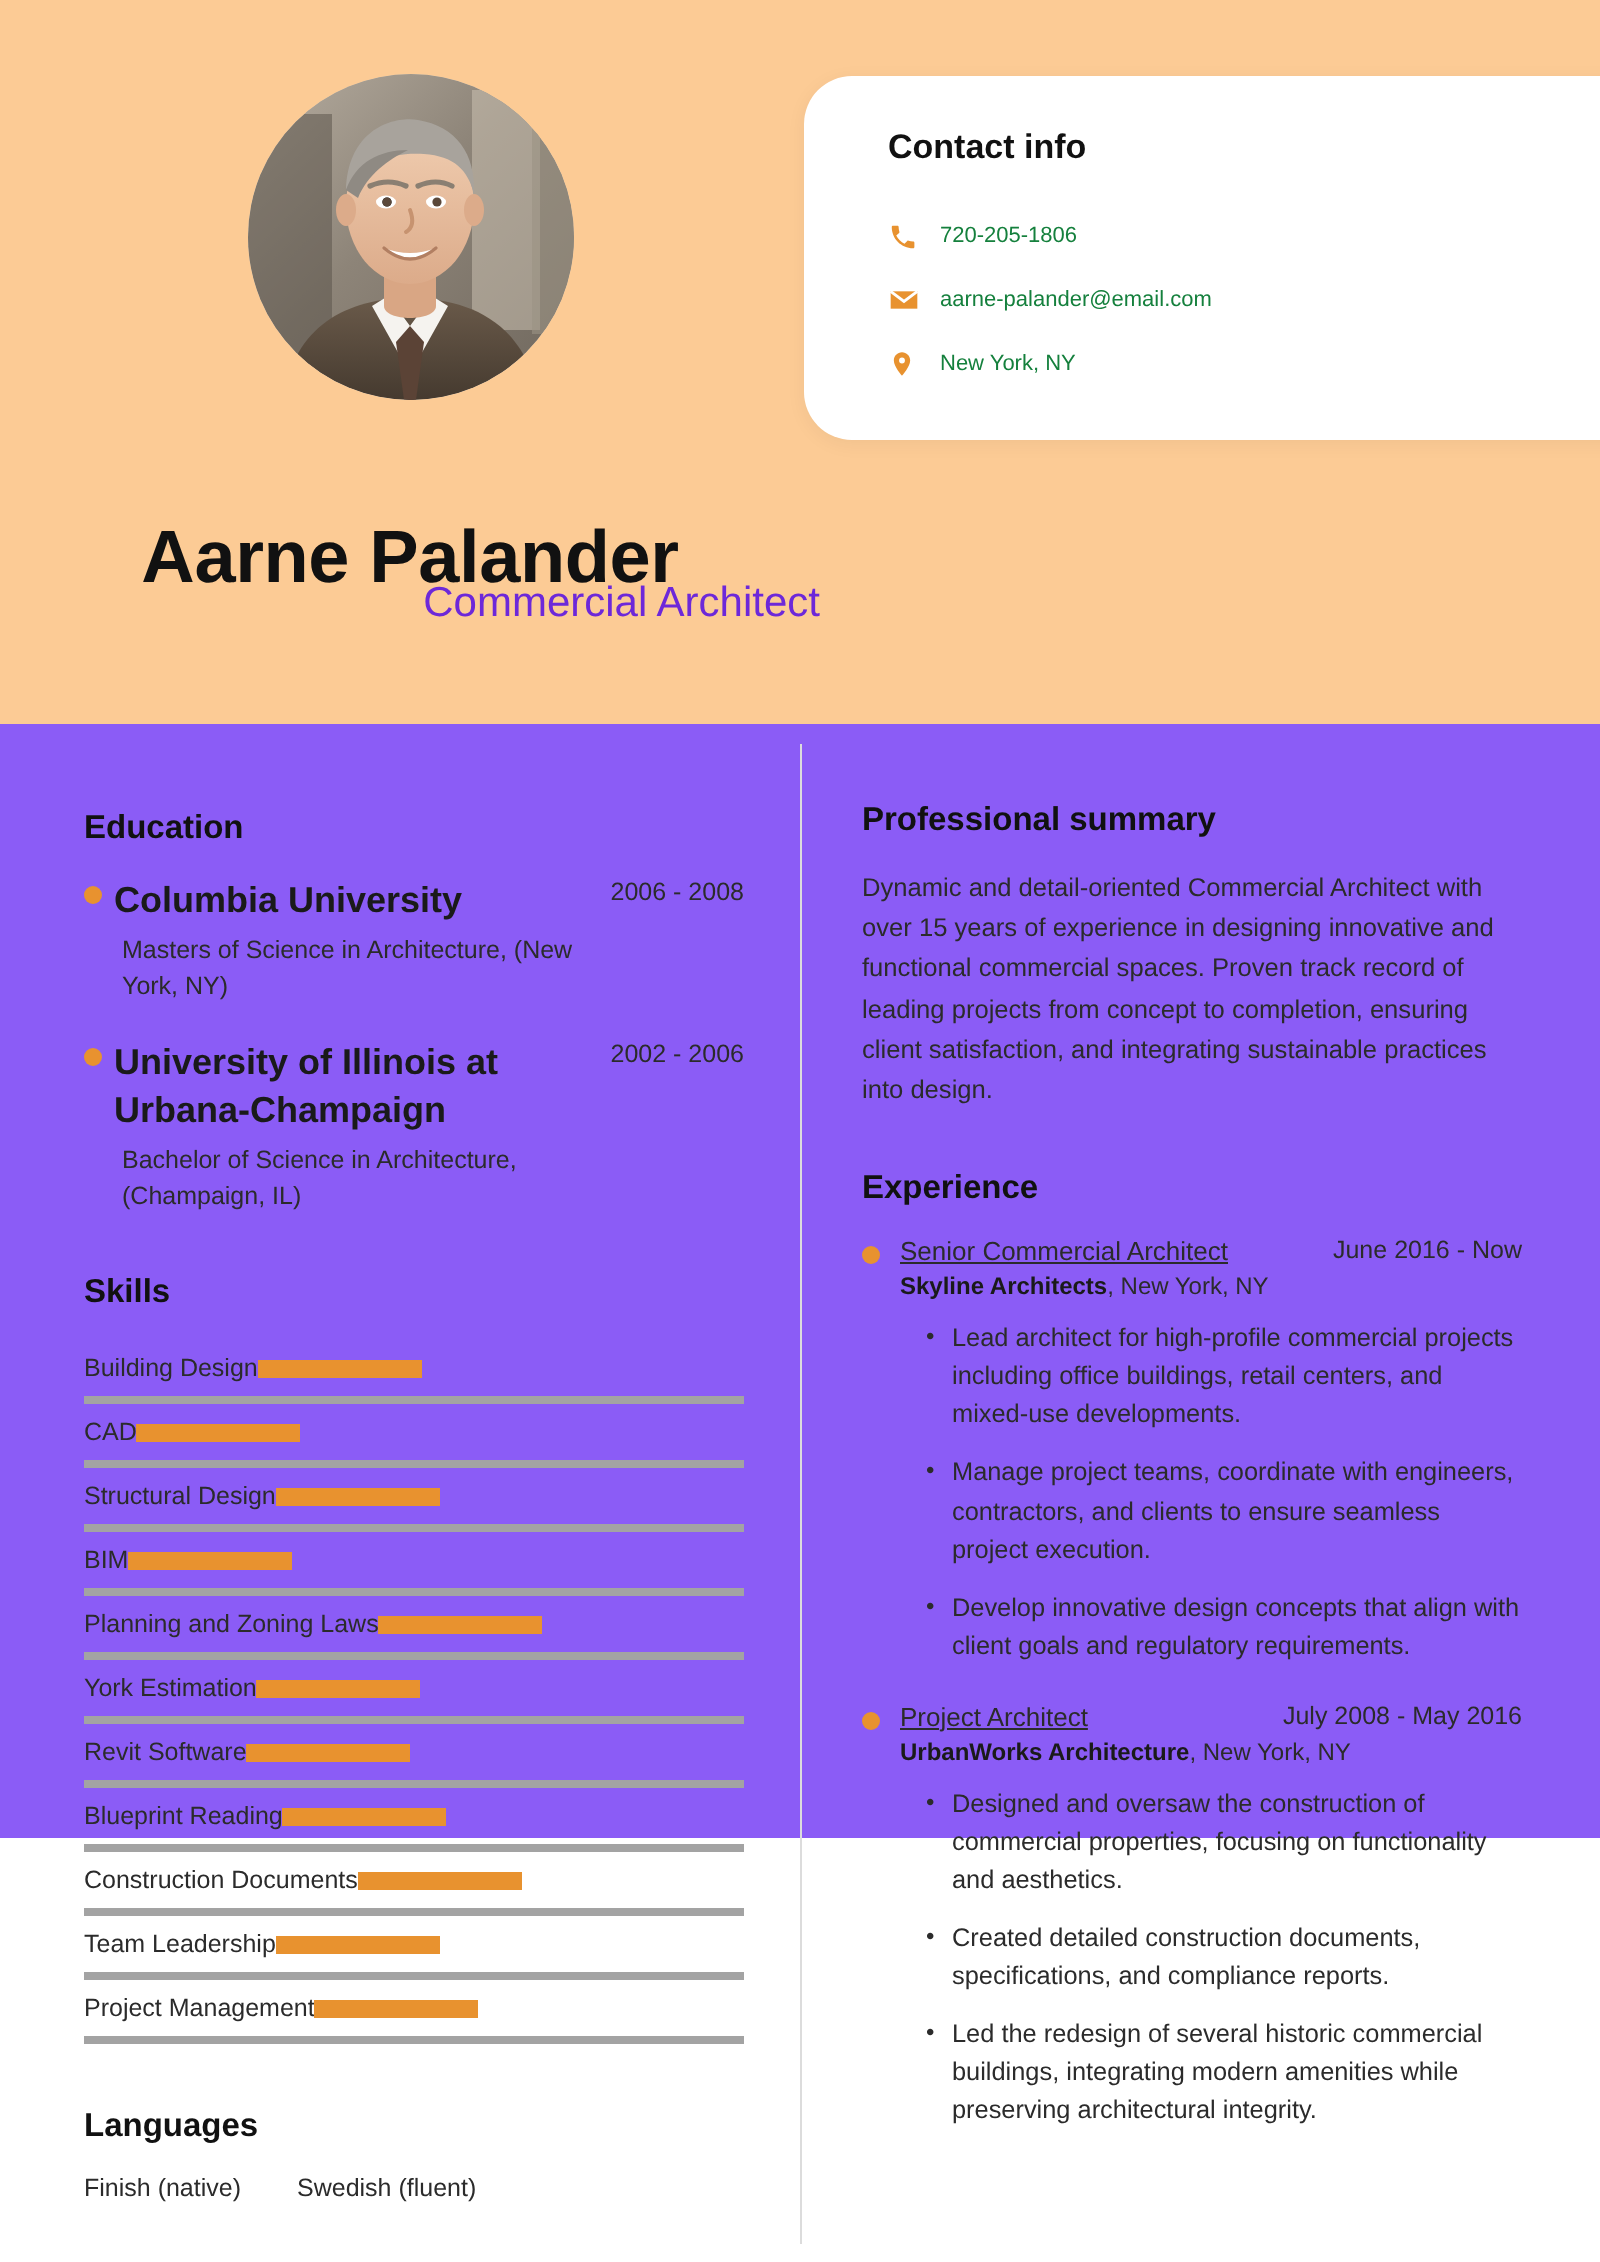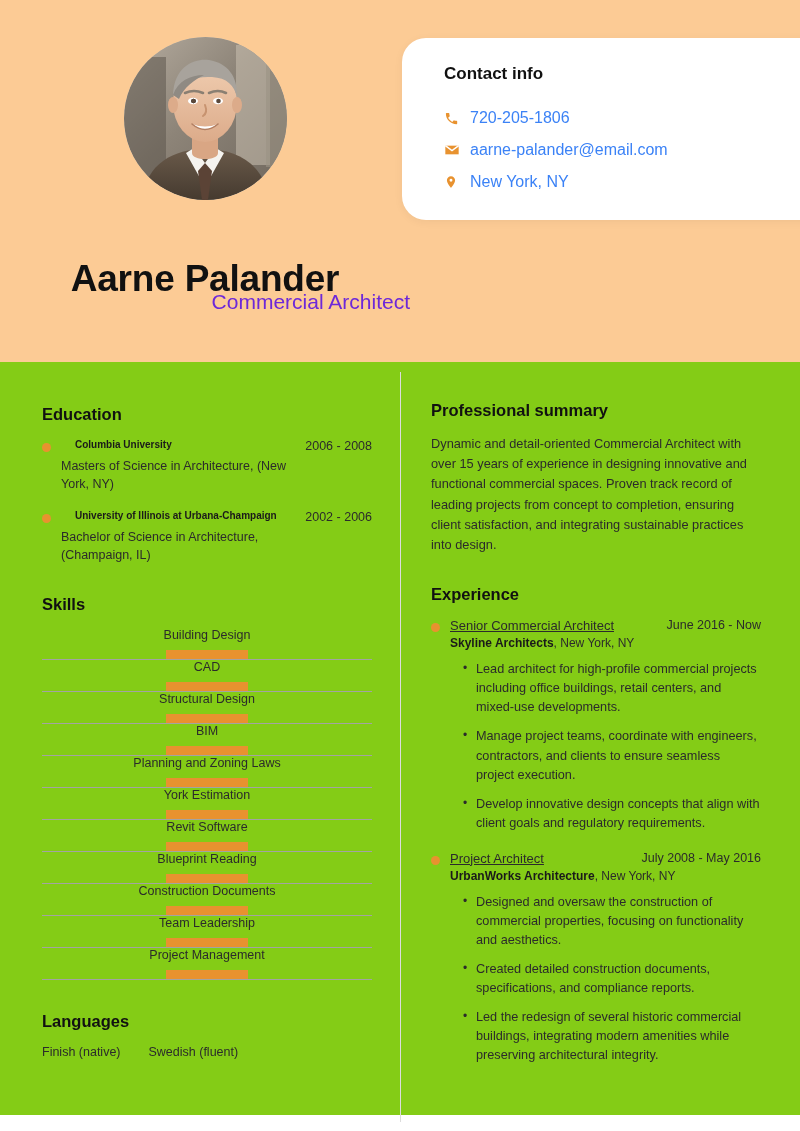--- a/index.html
+++ b/index.html
@@ -94,31 +94,31 @@
 
   .contact-ico {
     width: 22px;
     display: flex;
     align-items: center;
     justify-content: flex-start;
     flex: 0 0 22px;
   }
 
   .contact-text {
-    font-size: 16px;
-    color: #3b82f6;
+    font-size: 11px;
+    color: #15803d;
     margin-left: 4px;
   }
 
   
   .body-area {
     position: relative;
     width: 800px;
-    height: 753px;
-    background: #84cc16;
+    height: 557px;
+    background: #8b5cf6;
   }
 
   .divider {
     position: absolute;
     left: 400px;
     top: 10px;
     width: 1px;
     height: 750px;
     background: #dcdcdc;
   }
@@ -156,25 +156,25 @@
   .dot {
     width: 9px;
     height: 9px;
     border-radius: 50%;
     background: #e8922f;
     flex: 0 0 9px;
     margin-top: 5px;
   }
 
   .edu-school {
-    font-size: 10px;
+    font-size: 18px;
     font-weight: bold;
     color: #1a1a1a;
     line-height: 1.35;
-    margin-left: 24px;
+    margin-left: 6px;
     flex: 1 1 auto;
   }
 
   .edu-date {
     font-size: 12.5px;
     color: #2b2b2b;
     white-space: nowrap;
     margin-left: 8px;
     margin-top: 1px;
   }
@@ -186,24 +186,22 @@
     margin: 4px 0 0 19px;
     max-width: 245px;
   }
 
   
   .skills-block { margin-top: 30px; }
 
   .skill-row {
     display: flex;
     align-items: center;
-    justify-content: space-between;
     height: 32px;
-    border-bottom: 1px solid #a3a3a3;
-    flex-direction: column;
+    border-bottom: 4px solid #a3a3a3;
   }
 
   .skill-name {
     font-size: 12.5px;
     color: #2b2b2b;
   }
 
   .skill-track {
     width: 82px;
     height: 9px;

